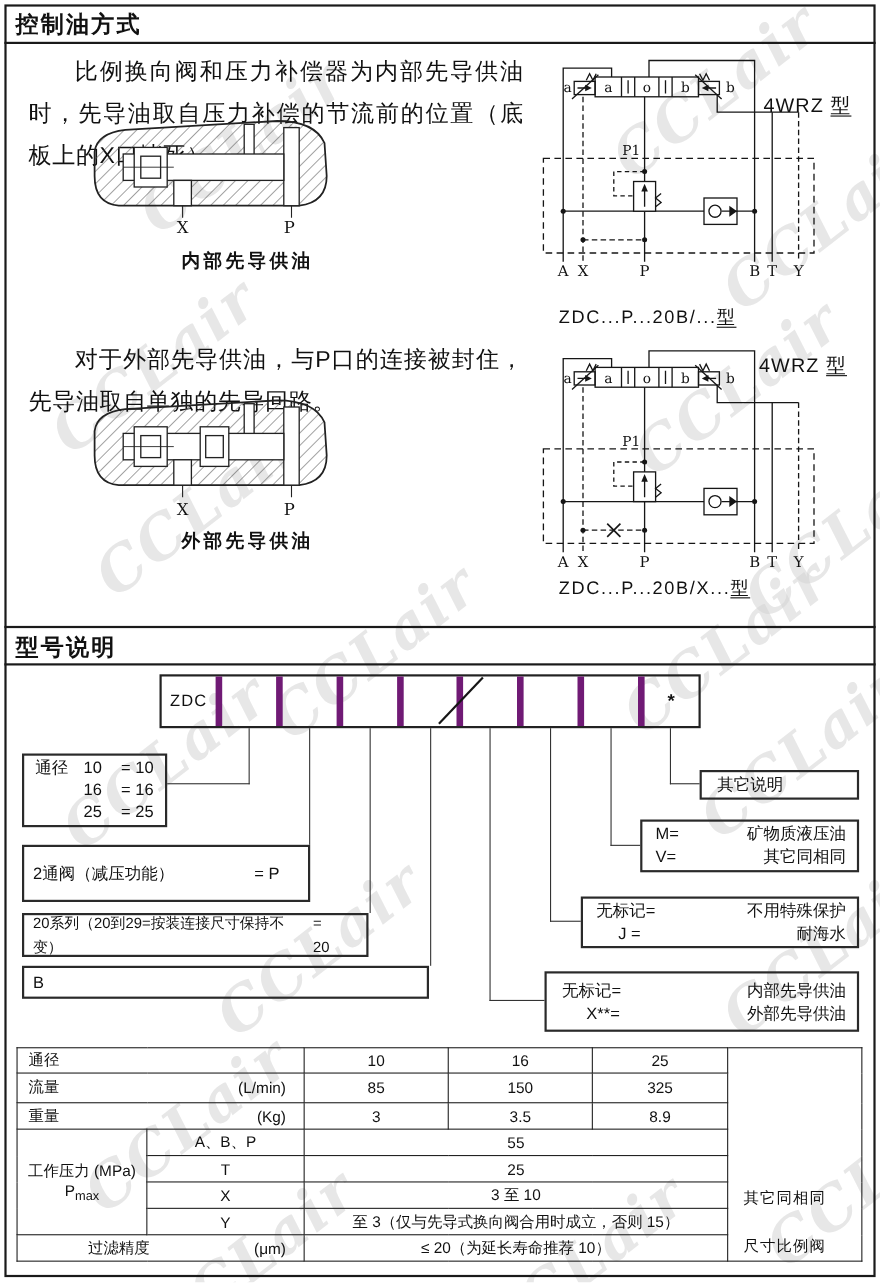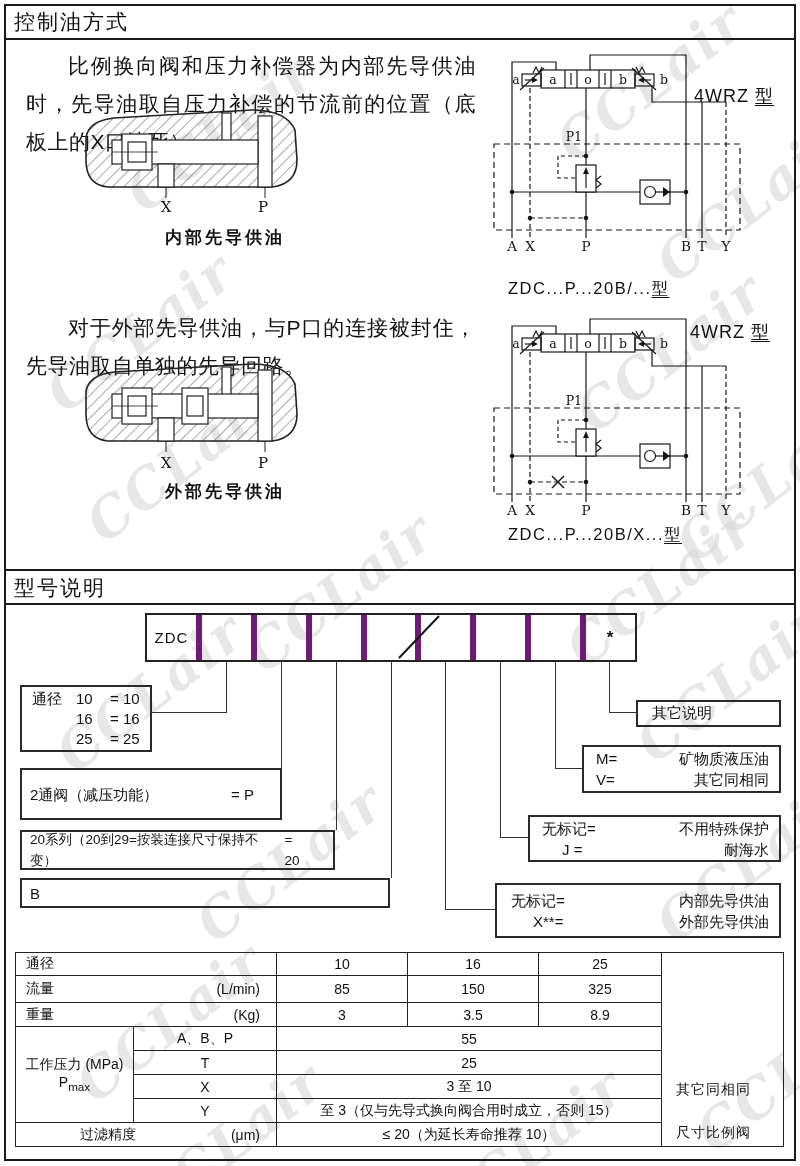--- a/index.html
+++ b/index.html
@@ -4,21 +4,21 @@
 <style>
   html,body{margin:0;padding:0;background:#fff;}
   .page{position:relative;width:800px;height:1166px;background:#fff;overflow:hidden;
         font-family:"Liberation Sans","DejaVu Sans",sans-serif;color:#111;}
   .abs{position:absolute;}
   .wm{position:absolute;font:italic bold 54px "DejaVu Serif",serif;color:#d4d4d4;opacity:.55;
       transform:rotate(-38deg);letter-spacing:2px;z-index:0;pointer-events:none;white-space:nowrap;}
   .content{position:absolute;inset:0;z-index:1;}
   .frame{position:absolute;left:4px;top:4px;width:792px;height:1157px;border:2px solid #1a1a1a;box-sizing:border-box;}
   .hline{position:absolute;left:4px;width:792px;height:0;border-top:2px solid #1a1a1a;}
-  .sec-title{position:absolute;left:14px;font-size:21px;font-weight:normal;letter-spacing:2px;}
+  .sec-title{position:absolute;left:14px;font-size:21px;font-weight:bold;letter-spacing:2px;}
   .para{position:absolute;left:26px;width:450px;font-size:21px;line-height:38px;text-indent:2em;
         letter-spacing:.5px;text-align:justify;}
   .cap{position:absolute;font-size:17px;font-weight:600;letter-spacing:3px;text-align:center;}
   .portlab{position:absolute;width:22px;text-align:center;font:15px "DejaVu Serif",serif;}
   .typelab{position:absolute;font-size:18px;letter-spacing:1px;}
   .circap{position:absolute;font-size:16.5px;letter-spacing:1.5px;}
   .u{text-decoration:underline;text-underline-offset:3px;}
   .coderow{position:absolute;left:145px;top:613px;width:492px;height:49px;display:flex;
            border:2px solid #222;box-sizing:border-box;}
   .codecell{flex:1;border-right:6px solid #701a75;display:flex;align-items:center;justify-content:center;

